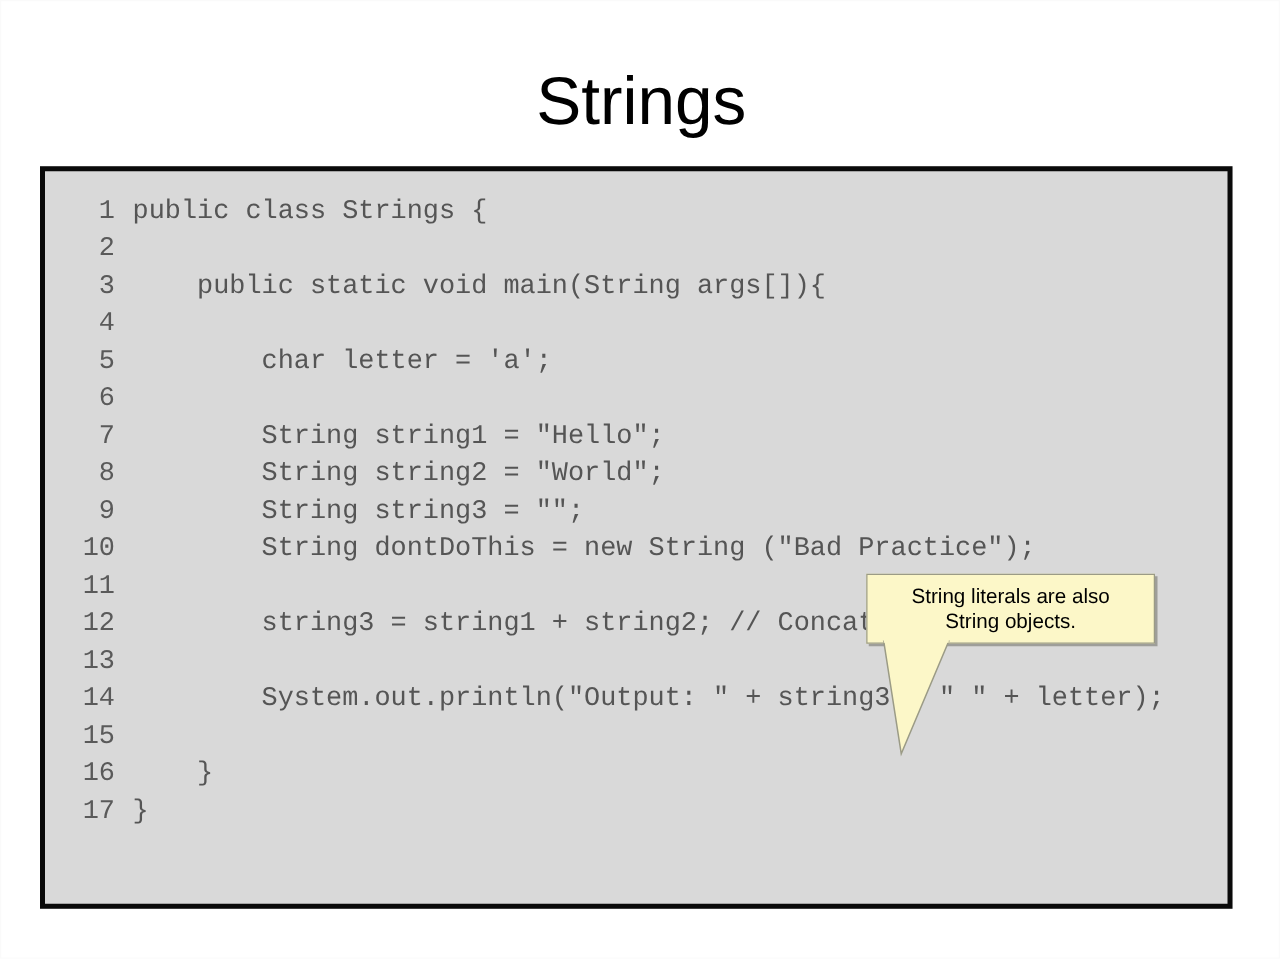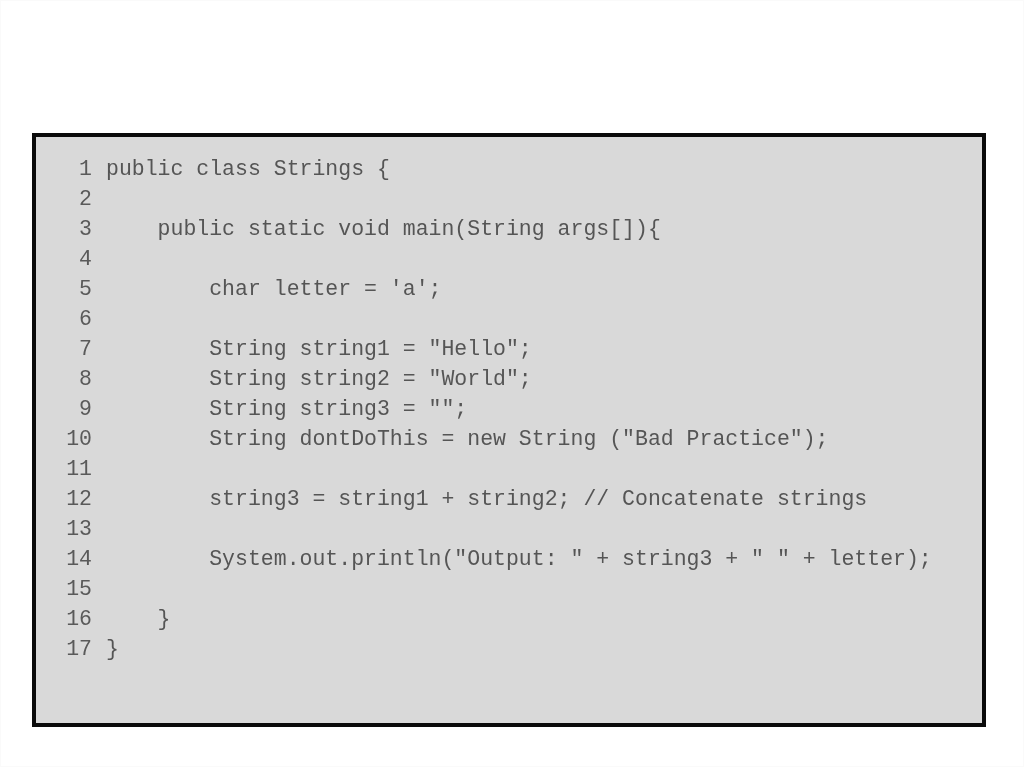--- a/index.html
+++ b/index.html
@@ -128,19 +128,30 @@
     width: 90px;
     height: 92px;
     overflow: visible;
   }
 </style>
 </head>
 <body>
 
 <div id="slide">
 
+  <div id="slide-title">Strings</div>
 
   <div id="code-panel">
     <div id="code-listing"><span class="code-row"><span class="line-no">1</span><span class="line-code">public class Strings {</span></span><span class="code-row"><span class="line-no">2</span><span class="line-code"></span></span><span class="code-row"><span class="line-no">3</span><span class="line-code">    public static void main(String args[]){</span></span><span class="code-row"><span class="line-no">4</span><span class="line-code"></span></span><span class="code-row"><span class="line-no">5</span><span class="line-code">        char letter = 'a';</span></span><span class="code-row"><span class="line-no">6</span><span class="line-code"></span></span><span class="code-row"><span class="line-no">7</span><span class="line-code">        String string1 = "Hello";</span></span><span class="code-row"><span class="line-no">8</span><span class="line-code">        String string2 = "World";</span></span><span class="code-row"><span class="line-no">9</span><span class="line-code">        String string3 = "";</span></span><span class="code-row"><span class="line-no">10</span><span class="line-code">        String dontDoThis = new String ("Bad Practice");</span></span><span class="code-row"><span class="line-no">11</span><span class="line-code"></span></span><span class="code-row"><span class="line-no">12</span><span class="line-code">        string3 = string1 + string2; // Concatenate strings</span></span><span class="code-row"><span class="line-no">13</span><span class="line-code"></span></span><span class="code-row"><span class="line-no">14</span><span class="line-code">        System.out.println("Output: " + string3 + " " + letter);</span></span><span class="code-row"><span class="line-no">15</span><span class="line-code"></span></span><span class="code-row"><span class="line-no">16</span><span class="line-code">    }</span></span><span class="code-row"><span class="line-no">17</span><span class="line-code">}</span></span></div>
 
+    <div id="callout">
+      <div id="callout-box">
+        <div id="callout-text">String literals are also
+String objects.</div>
+      </div>
+      <svg id="callout-tail" viewBox="0 0 90 92" width="90" height="92" aria-hidden="true">
+        <polygon points="6,0 58,0 20,90" fill="#fcf7c8" stroke="#9b9b86" stroke-width="1.2"></polygon>
+        <line x1="6" y1="0" x2="58" y2="0" stroke="#fcf7c8" stroke-width="2.4"></line>
+      </svg>
+    </div>
   </div>
 
 </div>
 
 </body></html>

